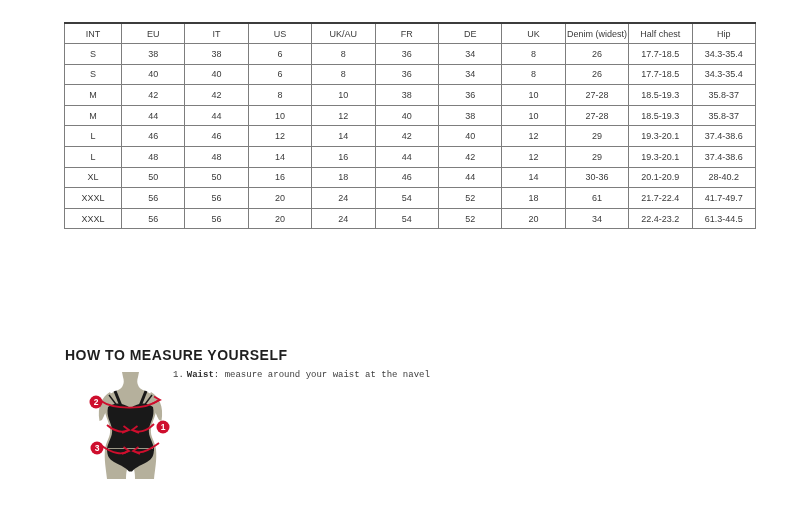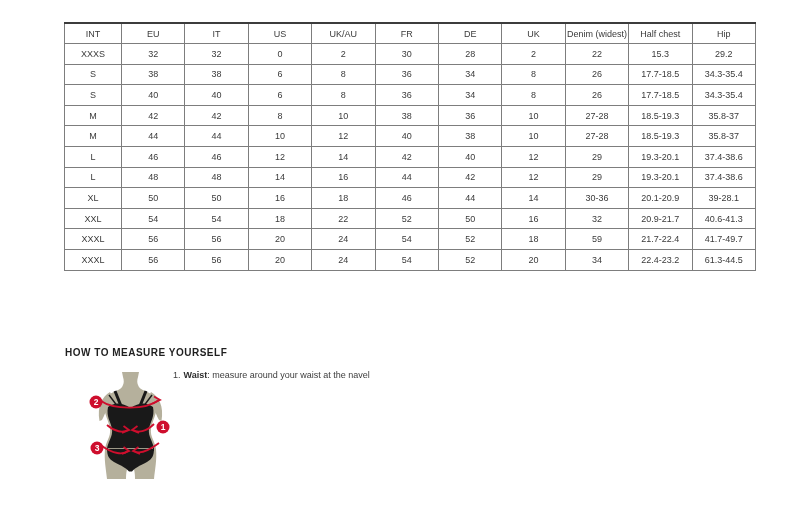--- a/index.html
+++ b/index.html
@@ -25,27 +25,27 @@
     font-weight: 400;
     padding: 0 1px;
     white-space: nowrap;
     overflow: hidden;
   }
   table.size-chart col.first { width: 57px; }
 
   
   .measure-heading {
     position: absolute; left: 65px; top: 347px;
-    font-size: 10px; font-weight: 700; letter-spacing: 0.5px;
+    font-size: 14px; font-weight: 700; letter-spacing: 0.5px;
     color: #1f1f1f;
   }
   .figure-wrap { position: absolute; left: 78px; top: 371px; width: 106px; height: 109px; }
   .steps {
     position: absolute; left: 173px; top: 367px; width: 600px;
-    font-size: 9px; line-height: 17px; color: #3d3d3d;
+    font-size: 9px; line-height: 17px; color: #3d3d3d; font-family: Liberation Mono, monospace;
   }
   .step .num { margin-right: 3px; }
   .step .term { font-weight: 700; color: #2e2e2e; }
 </style>
 </head>
 <body>
 
 <div class="table-wrap">
   <table class="size-chart" id="size-table">
     <colgroup id="size-cols">
@@ -71,33 +71,20 @@
           <th>FR</th>
           <th>DE</th>
           <th>UK</th>
           <th>Denim (widest)</th>
           <th>Half chest</th>
           <th>Hip</th>
         </tr>
     </thead>
     <tbody id="table-body">
         <tr>
-          <td>XXXS</td>
-          <td>32</td>
-          <td>32</td>
-          <td>0</td>
-          <td>2</td>
-          <td>30</td>
-          <td>28</td>
-          <td>2</td>
-          <td>22</td>
-          <td>15.3</td>
-          <td>29.2</td>
-        </tr>
-        <tr>
           <td>S</td>
           <td>38</td>
           <td>38</td>
           <td>6</td>
           <td>8</td>
           <td>36</td>
           <td>34</td>
           <td>8</td>
           <td>26</td>
           <td>17.7-18.5</td>
@@ -172,45 +159,32 @@
           <td>XL</td>
           <td>50</td>
           <td>50</td>
           <td>16</td>
           <td>18</td>
           <td>46</td>
           <td>44</td>
           <td>14</td>
           <td>30-36</td>
           <td>20.1-20.9</td>
-          <td>39-28.1</td>
-        </tr>
-        <tr>
-          <td>XXL</td>
-          <td>54</td>
-          <td>54</td>
-          <td>18</td>
-          <td>22</td>
-          <td>52</td>
-          <td>50</td>
-          <td>16</td>
-          <td>32</td>
-          <td>20.9-21.7</td>
-          <td>40.6-41.3</td>
+          <td>28-40.2</td>
         </tr>
         <tr>
           <td>XXXL</td>
           <td>56</td>
           <td>56</td>
           <td>20</td>
           <td>24</td>
           <td>54</td>
           <td>52</td>
           <td>18</td>
-          <td>59</td>
+          <td>61</td>
           <td>21.7-22.4</td>
           <td>41.7-49.7</td>
         </tr>
         <tr>
           <td>XXXL</td>
           <td>56</td>
           <td>56</td>
           <td>20</td>
           <td>24</td>
           <td>54</td>

